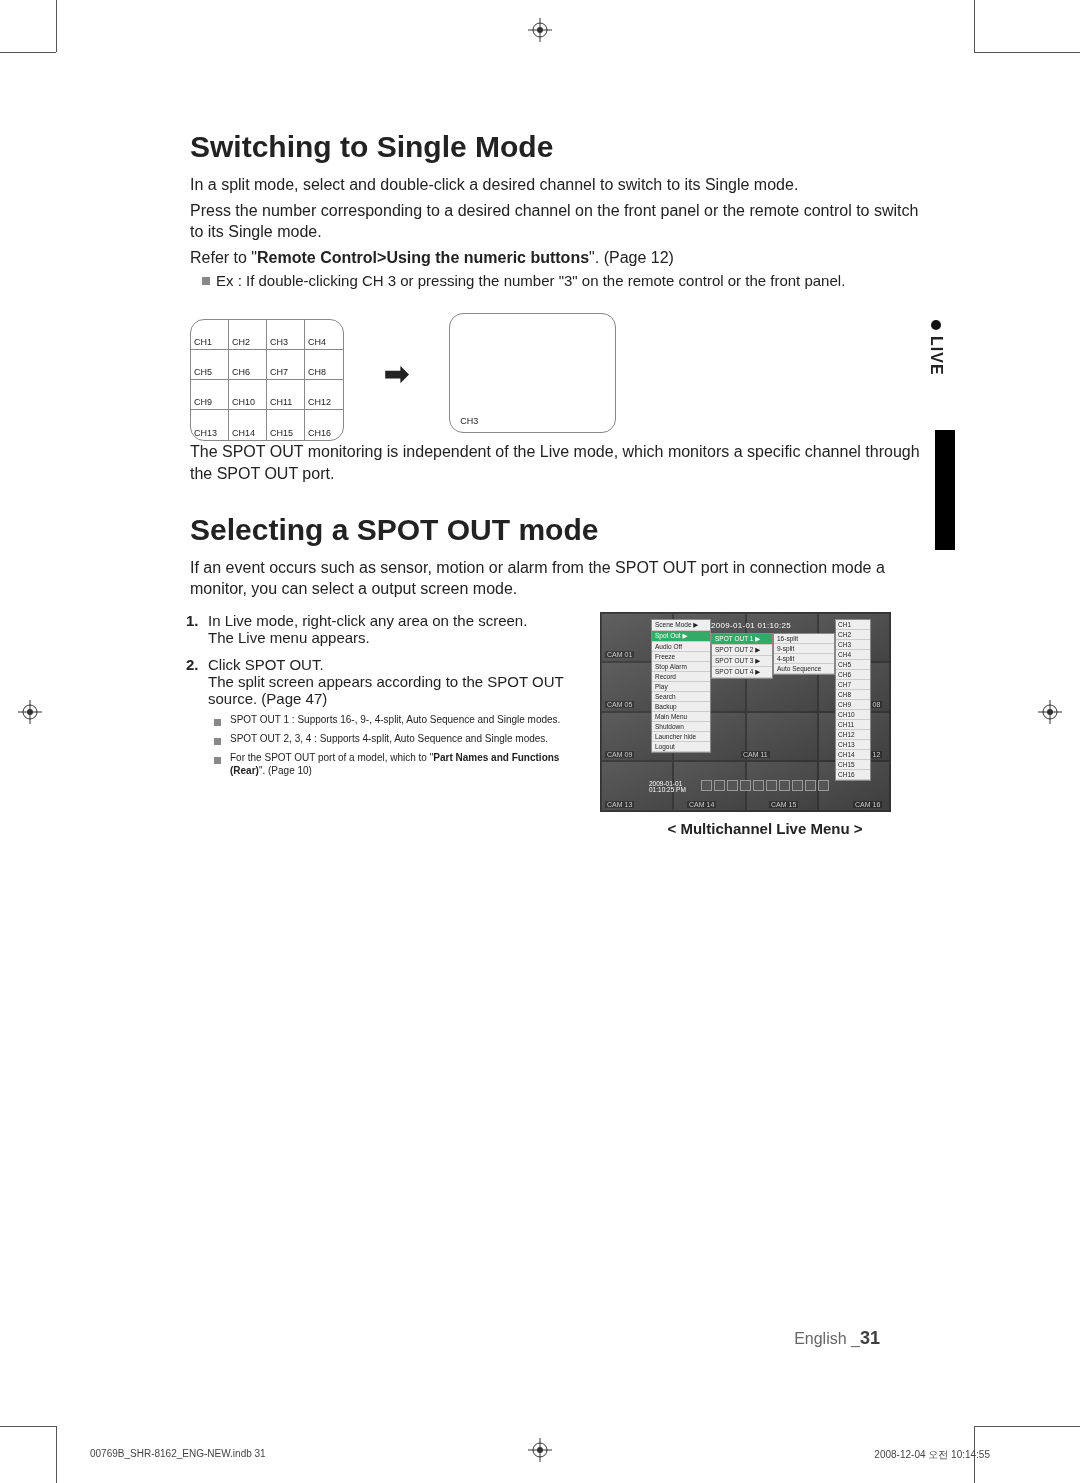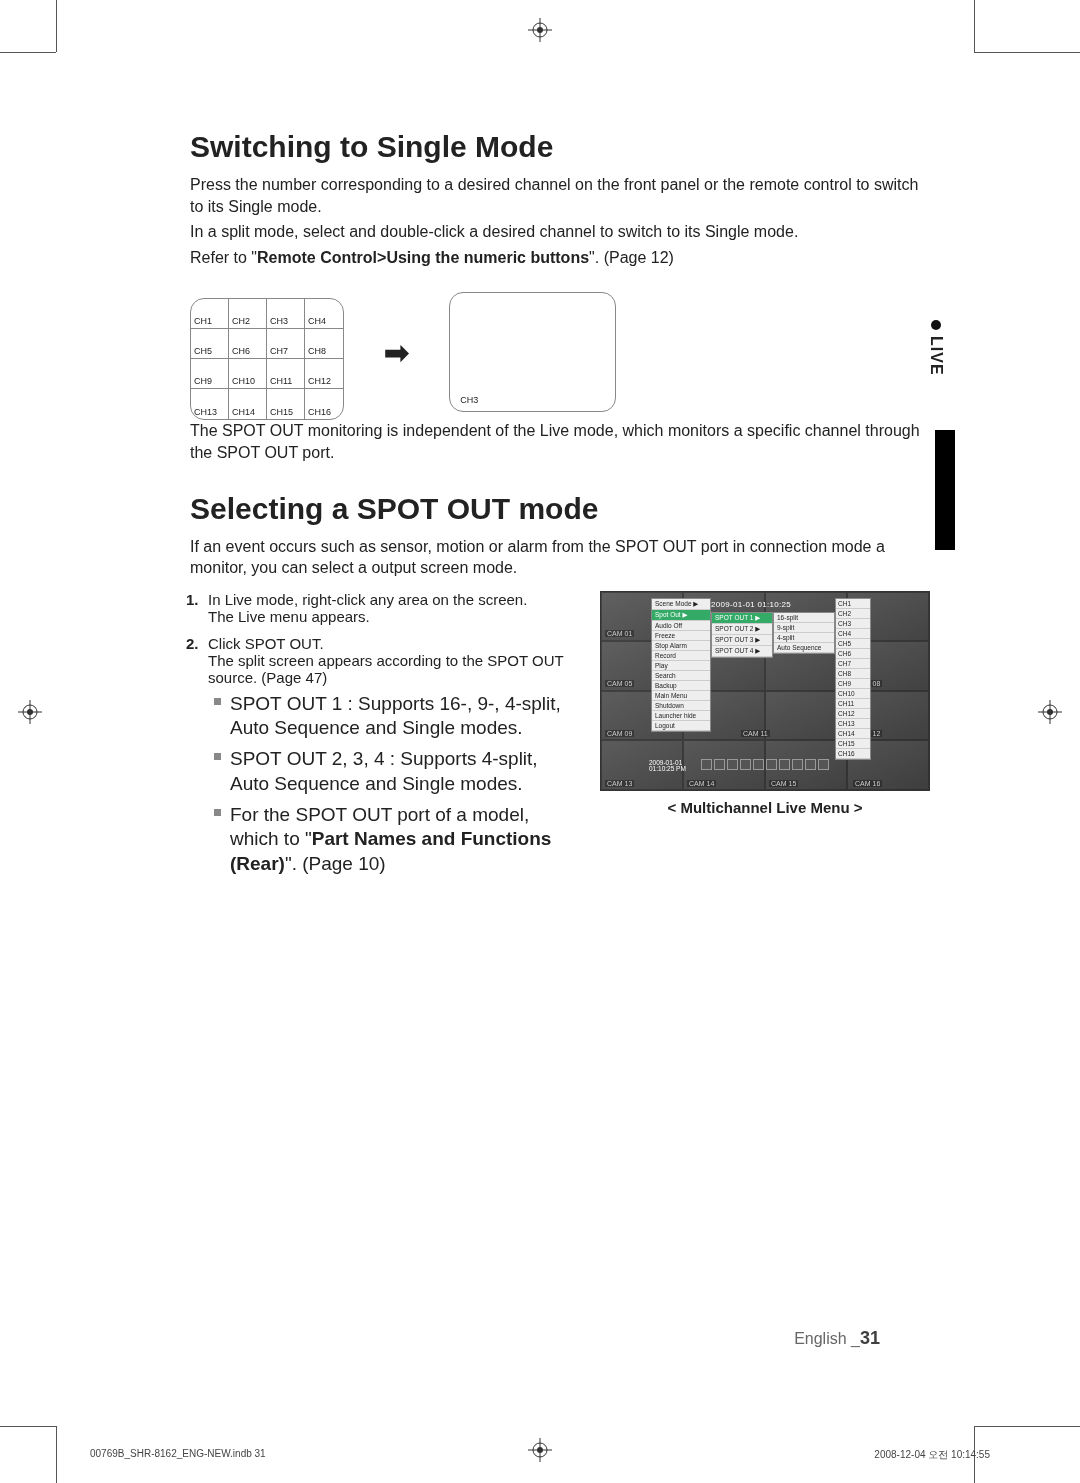--- a/index.html
+++ b/index.html
@@ -76,25 +76,25 @@
   .diagram-row { display: flex; align-items: center; gap: 40px; margin-top: 16px; }
   .arrow { font-size: 30px; font-weight: bold; }
 
   .two-col { display: flex; gap: 32px; margin-top: 12px; }
   .left-col { flex: 1; font-size: 15px; }
   .right-col { width: 330px; }
   ol.steps { list-style: none; padding-left: 18px; }
   ol.steps > li { margin-bottom: 10px; }
   ol.steps .num { font-weight: bold; display: inline-block; width: 22px; margin-left: -22px; }
   ul.sub { list-style: none; padding-left: 22px; margin-top: 6px; }
-  ul.sub > li { position: relative; margin-bottom: 6px; font-size: 19px; line-height: 1.3; }
+  ul.sub > li { position: relative; margin-bottom: 6px; font-size: 10px; line-height: 1.3; }
   ul.sub > li::before { content: ""; position: absolute; left: -16px; top: 6px; width: 7px; height: 7px; background: #888; }
 
   .screenshot {
-    width: 330px; height: 200px; background: linear-gradient(135deg,#5a5a5a,#3a3a3a);
+    width: 291px; height: 200px; background: linear-gradient(135deg,#5a5a5a,#3a3a3a);
     border: 1px solid #333; position: relative; font-size: 7.5px; color: #ddd;
   }
   .ss-grid-bg { position:absolute; inset:0; display:grid; grid-template-columns:repeat(4,1fr); grid-template-rows:repeat(4,1fr); opacity: 0.4; }
   .ss-grid-bg > div { border: 1px solid #222; background: linear-gradient(160deg,#6b6b6b,#444); }
   .ss-camlabel { position:absolute; font-size:7px; color:#ccc; background:rgba(0,0,0,0.3); padding:0 2px; }
   .ss-menu { position: absolute; left: 50px; top: 6px; width: 60px; background: #eee; color: #222; font-size: 6.5px; border: 1px solid #888; }
   .ss-menu > div { padding: 1px 3px; border-bottom: 1px solid #ccc; white-space: nowrap; }
   .ss-menu > div.hl { background: #3a6; color: #fff; }
   .ss-sub1 { position: absolute; left: 110px; top: 20px; width: 62px; background: #eee; color: #222; font-size: 6.5px; border: 1px solid #888; }
   .ss-sub1 > div { padding: 1px 3px; border-bottom: 1px solid #ccc; }
@@ -160,24 +160,27 @@
 </div>
 
 <div class="side-tab">
   <span class="side-dot"></span>
   <span>LIVE</span>
 </div>
 <div class="side-black"></div>
 
 <div class="page">
   <h2 class="section">Switching to Single Mode</h2>
+  <p class="body">In a split mode, select and double-click a desired channel to switch to its Single mode.</p>
   <p class="body">Press the number corresponding to a desired channel on the front panel or the remote control to switch to its Single mode.</p>
-  <p class="body">In a split mode, select and double-click a desired channel to switch to its Single mode.</p>
   <p class="body">
     <span>Refer to "</span><b>Remote Control&gt;Using the numeric buttons</b><span>". (Page 12)</span>
+  </p>
+  <p class="ex">
+    <span class="ex-marker"></span><span>Ex : If double-clicking CH 3 or pressing the number "3" on the remote control or the front panel.</span>
   </p>
 
   <div class="diagram-row">
     <div class="grid16" id="grid16">
         <div>CH1</div>
         <div>CH2</div>
         <div>CH3</div>
         <div>CH4</div>
         <div>CH5</div>
         <div>CH6</div>

